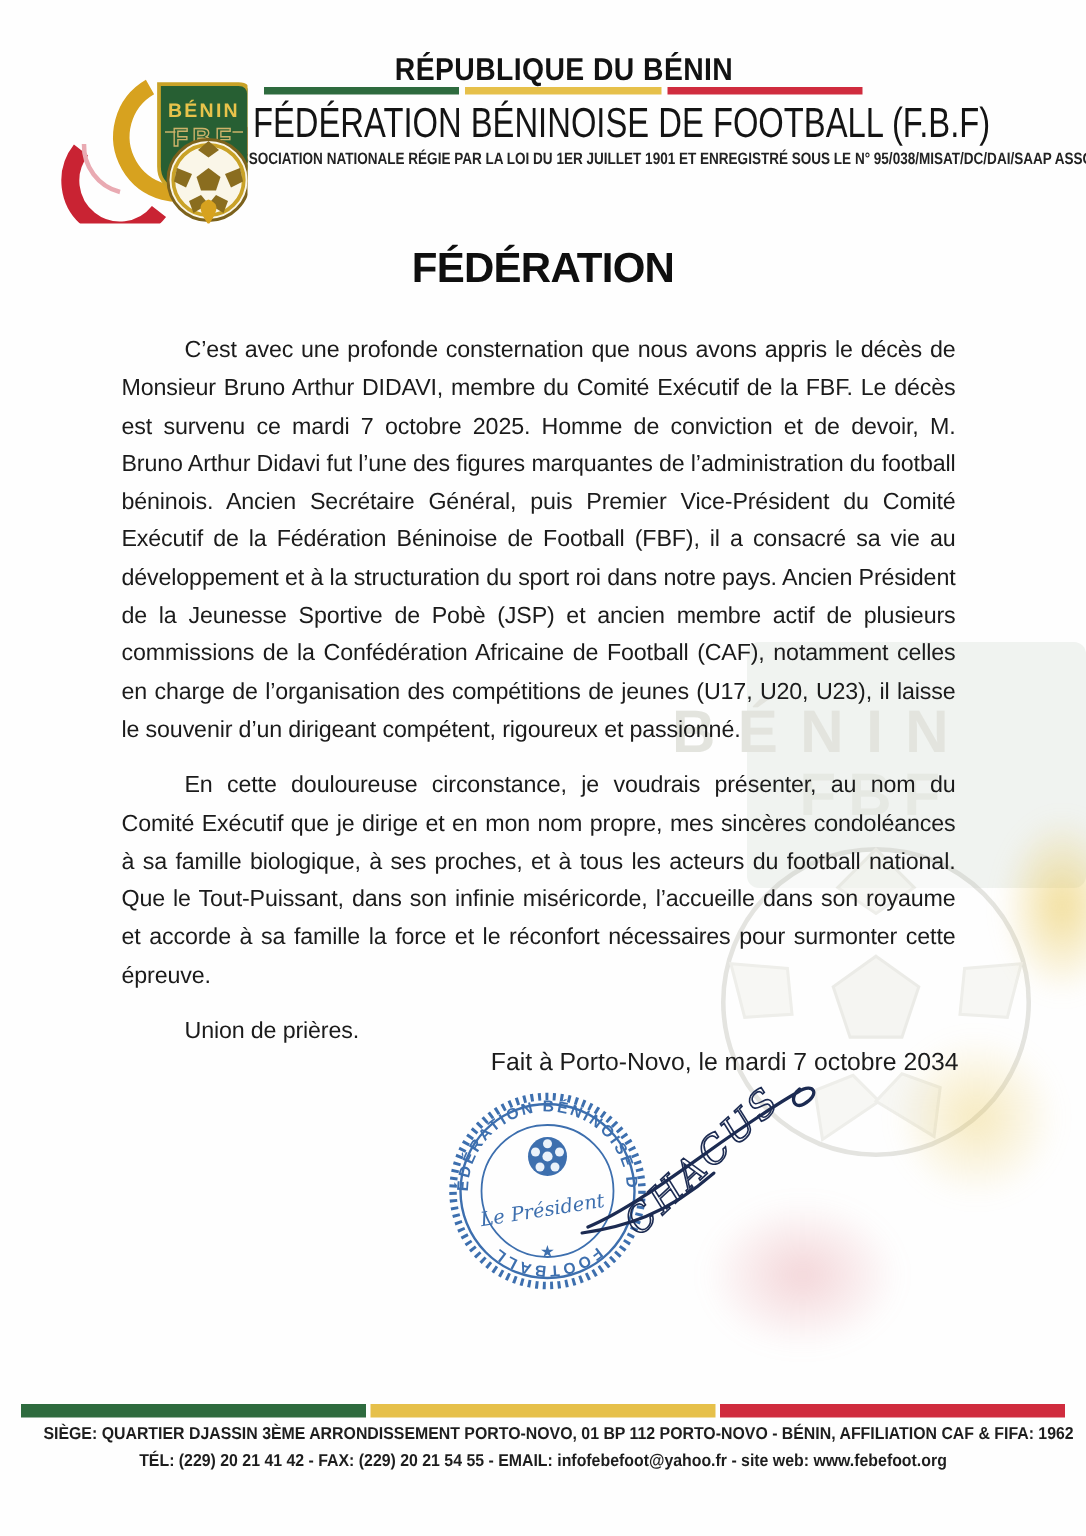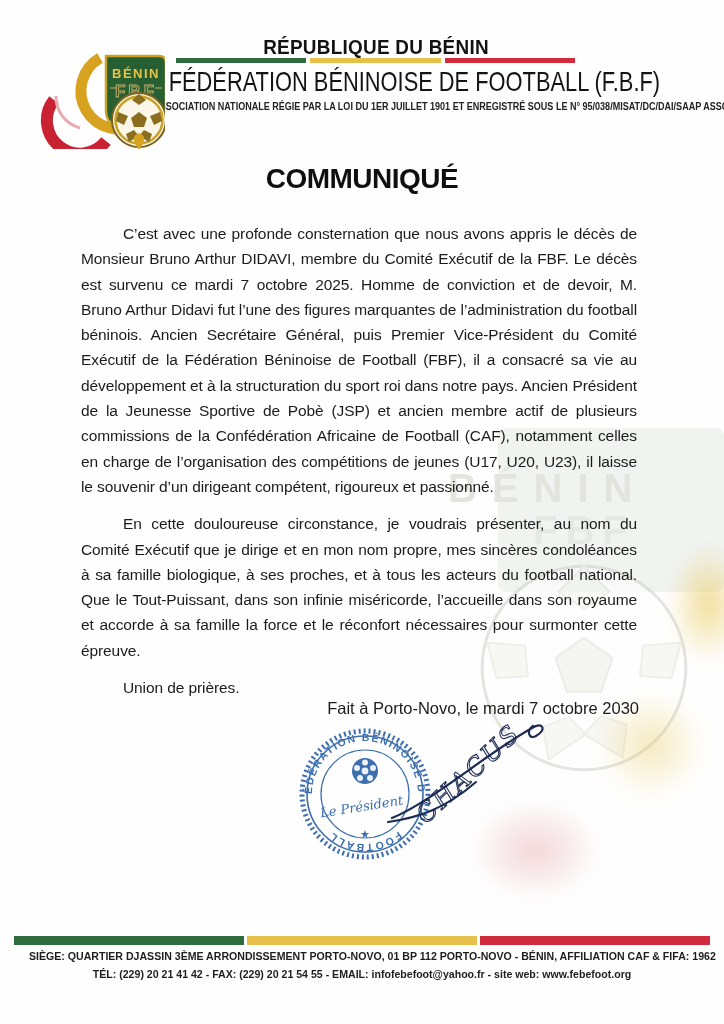--- a/index.html
+++ b/index.html
@@ -121,29 +121,29 @@
 
   <div class="h-republic">RÉPUBLIQUE DU BÉNIN</div>
   <div class="h-tricolor">
     <span class="seg seg-green"></span>
     <span class="seg seg-yellow"></span>
     <span class="seg seg-red"></span>
   </div>
   <div class="h-federation">FÉDÉRATION BÉNINOISE DE FOOTBALL (F.B.F)</div>
   <div class="h-association">ASSOCIATION NATIONALE RÉGIE PAR LA LOI DU 1ER JUILLET 1901 ET ENREGISTRÉ SOUS LE N° 95/038/MISAT/DC/DAI/SAAP ASSOC</div>
 
-  <div class="doc-title">COMMUNIQUÉ</div>
+  <div class="doc-title">FÉDÉRATION</div>
 
   <main class="body">
     <p>C’est avec une profonde consternation que nous avons appris le décès de Monsieur Bruno Arthur DIDAVI, membre du Comité Exécutif de la FBF. Le décès est survenu ce mardi 7 octobre 2025. Homme de conviction et de devoir, M. Bruno Arthur Didavi fut l’une des figures marquantes de l’administration du football béninois. Ancien Secrétaire Général, puis Premier Vice-Président du Comité Exécutif de la Fédération Béninoise de Football (FBF), il a consacré sa vie au développement et à la structuration du sport roi dans notre pays. Ancien Président de la Jeunesse Sportive de Pobè (JSP) et ancien membre actif de plusieurs commissions de la Confédération Africaine de Football (CAF), notamment celles en charge de l’organisation des compétitions de jeunes (U17, U20, U23), il laisse le souvenir d’un dirigeant compétent, rigoureux et passionné.</p>
     <p>En cette douloureuse circonstance, je voudrais présenter, au nom du Comité Exécutif que je dirige et en mon nom propre, mes sincères condoléances à sa famille biologique, à ses proches, et à tous les acteurs du football national. Que le Tout-Puissant, dans son infinie miséricorde, l’accueille dans son royaume et accorde à sa famille la force et le réconfort nécessaires pour surmonter cette épreuve.</p>
     <p class="closing">Union de prières.</p>
   </main>
 
-  <div class="dateline">Fait à Porto-Novo, le mardi 7 octobre 2030</div>
+  <div class="dateline">Fait à Porto-Novo, le mardi 7 octobre 2034</div>
 
   <svg class="stamp" viewBox="0 0 138 138">
     <defs>
       <path id="arcTop" d="M 16,69 A 53,53 0 0 1 122,69"></path>
       <path id="arcBot" d="M 119,69 A 50,50 0 0 1 19,69"></path>
     </defs>
     <circle cx="69" cy="69" r="63" fill="none" stroke="#2d63a8" stroke-width="5" stroke-dasharray="2 3"></circle>
     <circle cx="69" cy="69" r="58" fill="none" stroke="#2d63a8" stroke-width="1.6"></circle>
     <circle cx="69" cy="69" r="44" fill="none" stroke="#2d63a8" stroke-width="1.2"></circle>
     <text font-size="10.5" font-weight="bold" fill="#2d63a8" letter-spacing="1.6" font-family="Liberation Sans, sans-serif">

